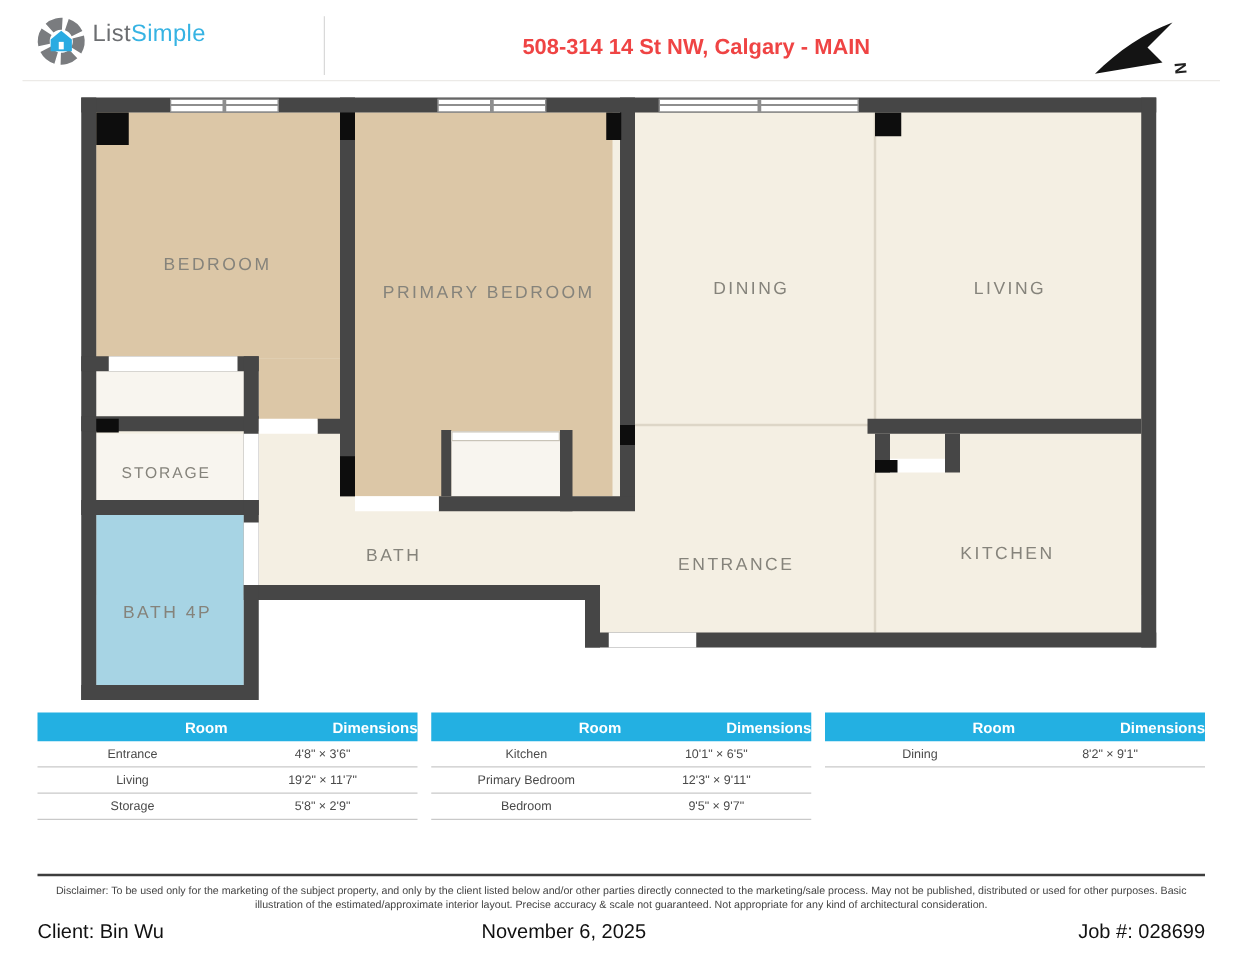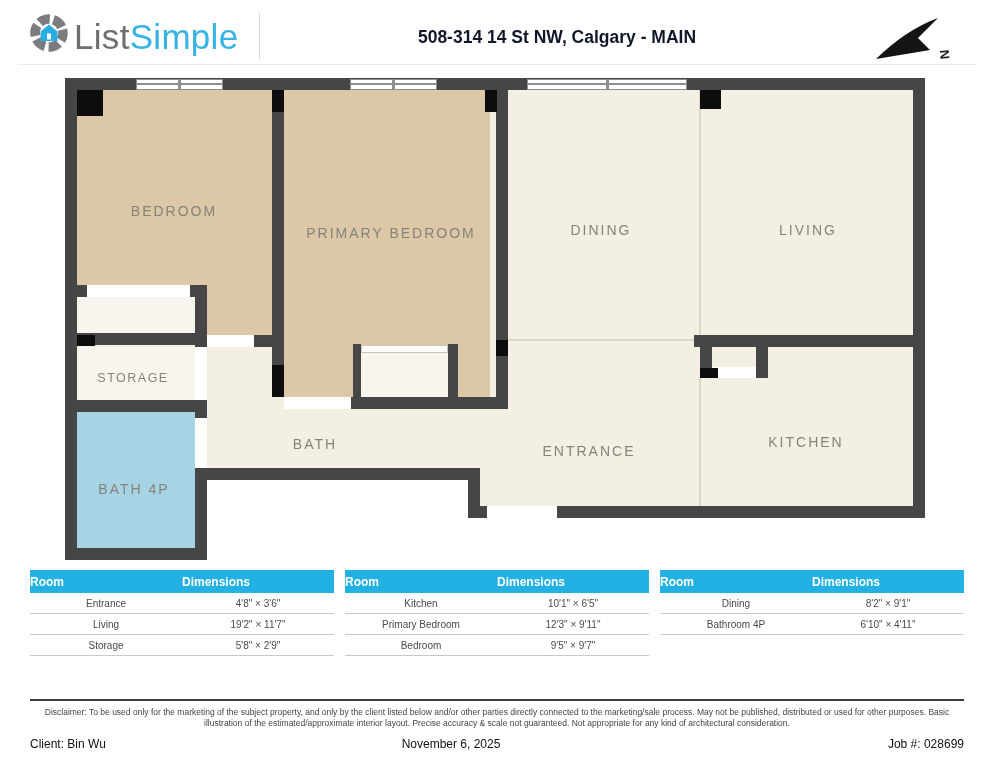--- a/index.html
+++ b/index.html
@@ -10,37 +10,37 @@
   .door{position:absolute;background:#ffffff}
   .accent{position:absolute;background:#0d0d0d}
   .seam{position:absolute;background:#ddd6c7}
   .fill{position:absolute}
   .rlabel{position:absolute;color:#85837b;font-size:14px;font-weight:500;letter-spacing:2px;
           text-align:center;white-space:nowrap;transform:translate(-50%,-50%)}
   .rlabel.sm{font-size:12.5px;letter-spacing:1.5px}
   .win{position:absolute;display:flex;gap:3px;background:#8e8e8e;border:1px solid #8e8e8e;height:11px;box-sizing:border-box;top:79px}
   .win i{flex:1;background:linear-gradient(to bottom,#fff 0 3px,#8e8e8e 3px 5px,#fff 5px 100%)}
   
-  .logo-text{position:absolute;left:74px;top:17px;font-size:35px;font-weight:500;letter-spacing:.3px}
+  .logo-text{position:absolute;left:74px;top:17px;font-size:19px;font-weight:500;letter-spacing:.3px}
   .logo-text .g{color:#6c6e71}
   .logo-text .b{color:#36b3e3}
   .vdiv{position:absolute;left:259px;top:13px;width:1px;height:47px;background:#d9d9d9}
-  .title{position:absolute;left:302px;top:27px;width:510px;text-align:center;font-size:17.5px;font-weight:700;color:#0f172a}
+  .title{position:absolute;left:302px;top:27px;width:510px;text-align:center;font-size:17.5px;font-weight:700;color:#ef4444}
   .hrule{position:absolute;left:18px;top:64px;width:958px;height:1px;background:#eceae7}
   
   .stable{position:absolute;top:570px;width:304px}
   .sthead{display:flex;height:23px;background:#23b0e2;color:#fff;font-weight:700;font-size:12px;align-items:center}
-  .sthead div{flex:1;text-align:left}
+  .sthead div{flex:1;text-align:right}
   .strow{display:flex;height:20px;align-items:center;font-size:10px;color:#4a4a4a;border-bottom:1px solid #c9c9c9}
   .strow div{flex:1;text-align:center}
   .strow:first-of-type{margin-top:2px}
   
   .drule{position:absolute;left:30px;top:699px;width:934px;height:2px;background:#3d3d3d}
   .disclaimer{position:absolute;left:37px;top:707px;width:920px;text-align:center;font-size:8.5px;line-height:1.35;color:#444}
-  .foot{position:absolute;top:737px;font-size:12px;font-weight:500;color:#111}
+  .foot{position:absolute;top:737px;font-size:16px;font-weight:500;color:#111}
 </style>
 </head>
 <body>
 
 <div>
   <svg class="abs" style="left:27px;top:11px" width="44" height="44" viewBox="0 0 44 44">
     <circle cx="22" cy="22" r="14" fill="none" stroke="#7a7c7f" stroke-width="9.5" stroke-dasharray="11 3.7" transform="rotate(-14 22 22)"></circle>
     <path d="M22 13.5 L30.5 20.5 V30 H13.5 V20.5 Z" fill="#2aabe2"></path>
     <rect x="20" y="22.5" width="4" height="6" fill="#ffffff"></rect>
   </svg>
@@ -173,24 +173,20 @@
 
 <div class="stable" style="left:660px">
   <div class="sthead">
     <div>Room</div>
     <div>Dimensions</div>
   </div>
   <div class="strow">
     <div>Dining</div>
     <div>8'2" × 9'1"</div>
   </div>
-  <div class="strow">
-    <div>Bathroom 4P</div>
-    <div>6'10" × 4'11"</div>
-  </div>
 </div>
 
 <div>
   <div class="drule"></div>
   <div class="disclaimer">Disclaimer: To be used only for the marketing of the subject property, and only by the client listed below and/or other parties directly connected to the marketing/sale process. May not be published, distributed or used for other purposes. Basic illustration of the estimated/approximate interior layout. Precise accuracy &amp; scale not guaranteed. Not appropriate for any kind of architectural consideration.</div>
   <div class="foot" style="left:30px">Client: Bin Wu</div>
   <div class="foot" style="left:0;width:902px;text-align:center">November 6, 2025</div>
   <div class="foot" style="right:30px">Job #: 028699</div>
 </div>
 

